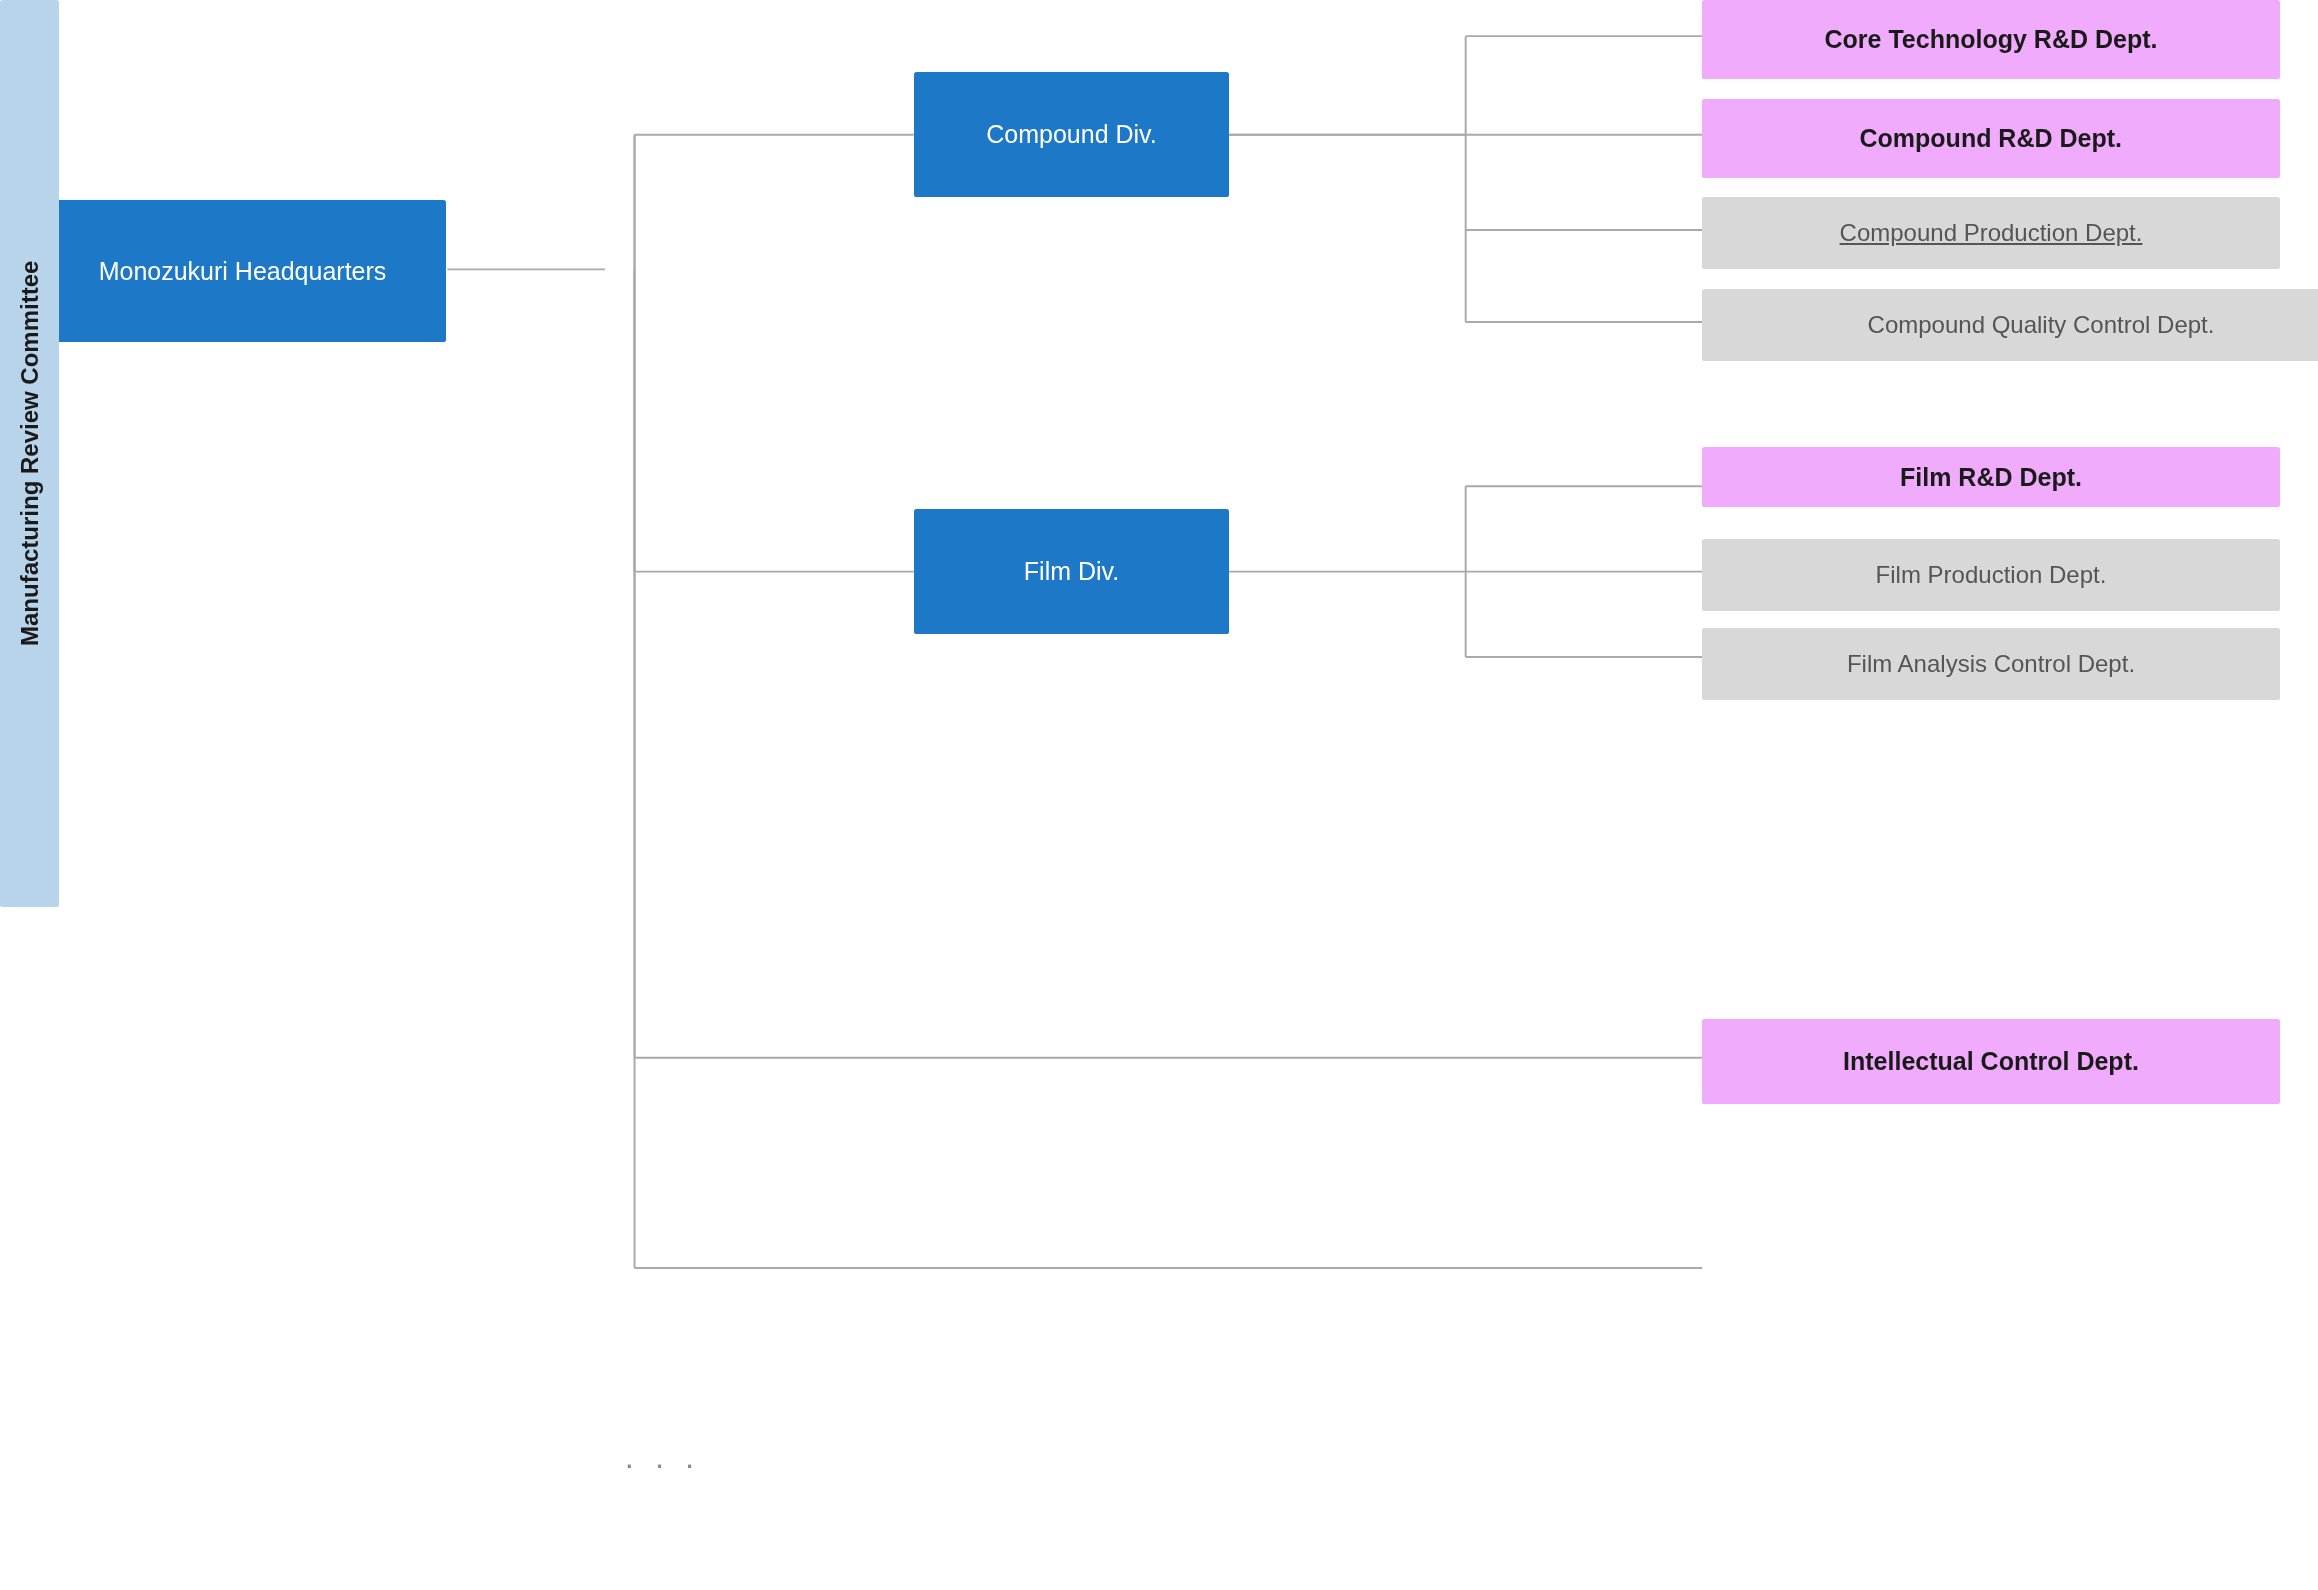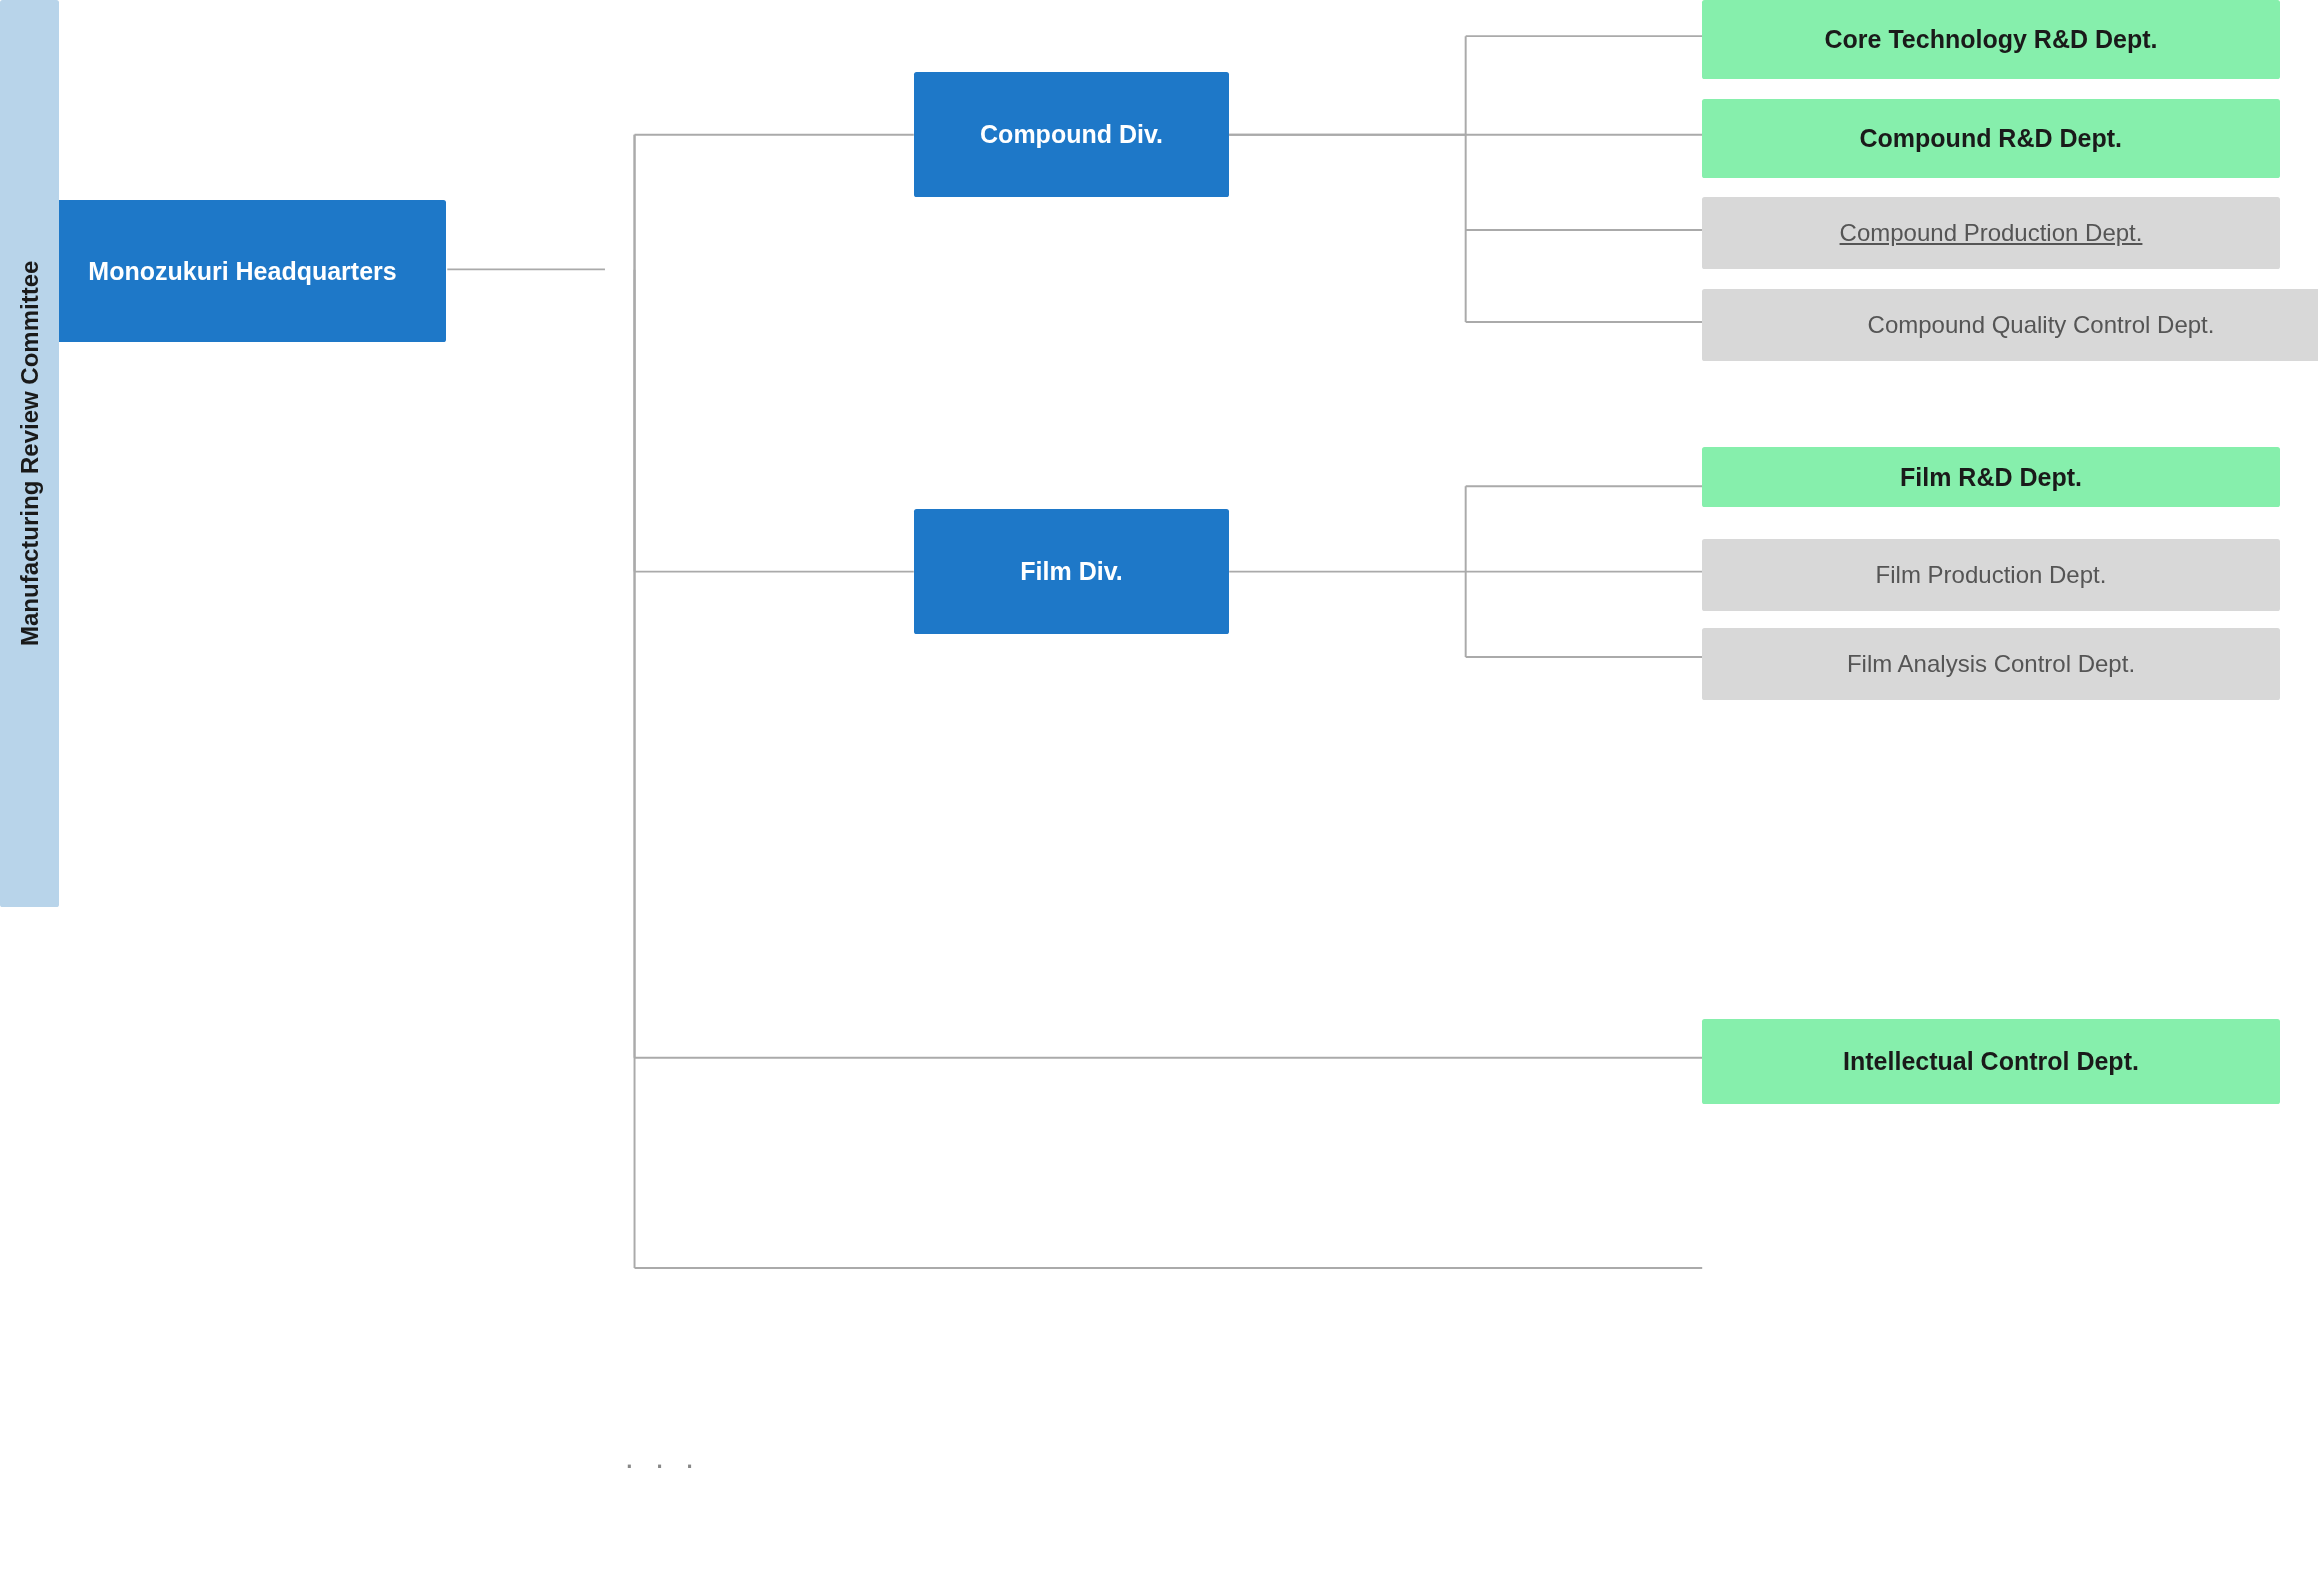--- a/index.html
+++ b/index.html
@@ -29,32 +29,32 @@
       pointer-events: none;
     }
 
     .node {
       position: absolute;
       display: flex;
       align-items: center;
       justify-content: center;
       text-align: center;
       border-radius: 2.6px;
-      font-weight: bold;
+      font-weight: normal;
       padding: 6.6px 10.5px;
     }
 
     .node-blue {
       background-color: #1e78c8;
       color: #ffffff;
       font-size: 25px;
     }
 
     .node-light-blue-bold {
-      background-color: #86efac;
+      background-color: #f0abfc;
       color: #1a1a1a;
       font-size: 25px;
       font-weight: bold;
     }
 
     .node-gray {
       background-color: #d8d8d8;
       color: #555555;
       font-size: 24px;
       font-weight: normal;

